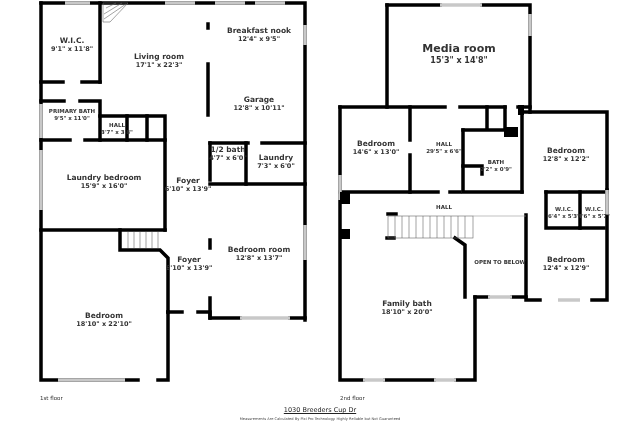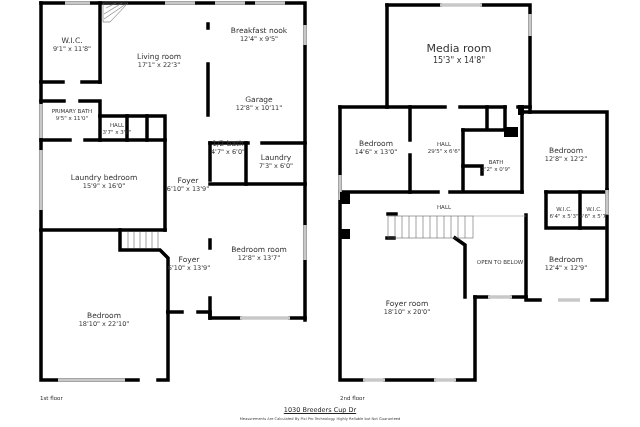--- a/index.html
+++ b/index.html
@@ -1,18 +1,18 @@
 <!DOCTYPE html>
 <html><head>
 <meta charset="utf-8">
 <style>
   html,body{margin:0;padding:0;background:#fff;}
   body{width:640px;height:427px;position:relative;overflow:hidden;font-family:"DejaVu Sans",sans-serif;color:#222;}
   .plan{position:absolute;left:0;top:0;width:640px;height:427px;}
-  .lbl{position:absolute;text-align:center;transform:translate(-50%,-50%);white-space:nowrap;line-height:1.25;}
+  .lbl{position:absolute;text-align:center;transform:translate(-50%,-50%);white-space:nowrap;line-height:1.25;font-weight:bold;}
   .lbl .n{display:block;font-size:7.5px;color:#333;}
   .lbl .d{display:block;font-size:6.5px;color:#333;}
   .lbl.big .n{font-size:11px;}
   .lbl.big .d{font-size:8px;}
   .lbl.sm .n{font-size:5.5px;}
   .lbl.sm .d{font-size:5.5px;}
   .floor-label{position:absolute;font-size:5.5px;color:#333;}
   .addr{position:absolute;left:320px;top:406px;transform:translateX(-50%);font-size:6.5px;color:#222;white-space:nowrap;text-decoration:underline;}
   .disc{position:absolute;left:320px;top:417px;transform:translateX(-50%);font-size:3.6px;color:#444;white-space:nowrap;}
 </style>
@@ -177,21 +177,21 @@
     <span class="d">12'8" x 10'11"</span>
   </div>
 <div class="lbl" style="left:104px;top:182px">
     <span class="n">Laundry bedroom</span>
     <span class="d">15'9" x 16'0"</span>
   </div>
 <div class="lbl" style="left:188px;top:185px">
     <span class="n">Foyer</span>
     <span class="d">6'10" x 13'9"</span>
   </div>
-<div class="lbl" style="left:228px;top:148px">
+<div class="lbl" style="left:228px;top:154px">
     <span class="n">1/2 bath</span>
     <span class="d">4'7" x 6'0"</span>
   </div>
 <div class="lbl" style="left:276px;top:162px">
     <span class="n">Laundry</span>
     <span class="d">7'3" x 6'0"</span>
   </div>
 <div class="lbl" style="left:189px;top:264px">
     <span class="n">Foyer</span>
     <span class="d">6'10" x 13'9"</span>
@@ -237,20 +237,20 @@
     <span class="d">4'6" x 5'7"</span>
   </div>
 <div class="lbl sm" style="left:500px;top:262px">
     <span class="n">OPEN TO BELOW</span>
   </div>
 <div class="lbl" style="left:566px;top:264px">
     <span class="n">Bedroom</span>
     <span class="d">12'4" x 12'9"</span>
   </div>
 <div class="lbl" style="left:407px;top:308px">
-    <span class="n">Foyer room</span>
+    <span class="n">Family bath</span>
     <span class="d">18'10" x 20'0"</span>
   </div>
 
 <div class="floor-label" style="left:40px;top:395px">1st floor</div>
 <div class="floor-label" style="left:340px;top:395px">2nd floor</div>
 <div class="addr">1030 Breeders Cup Dr</div>
 <div class="disc">Measurements Are Calculated By Pixi Pro Technology. Highly Reliable but Not Guaranteed</div>
 
 </body></html>

